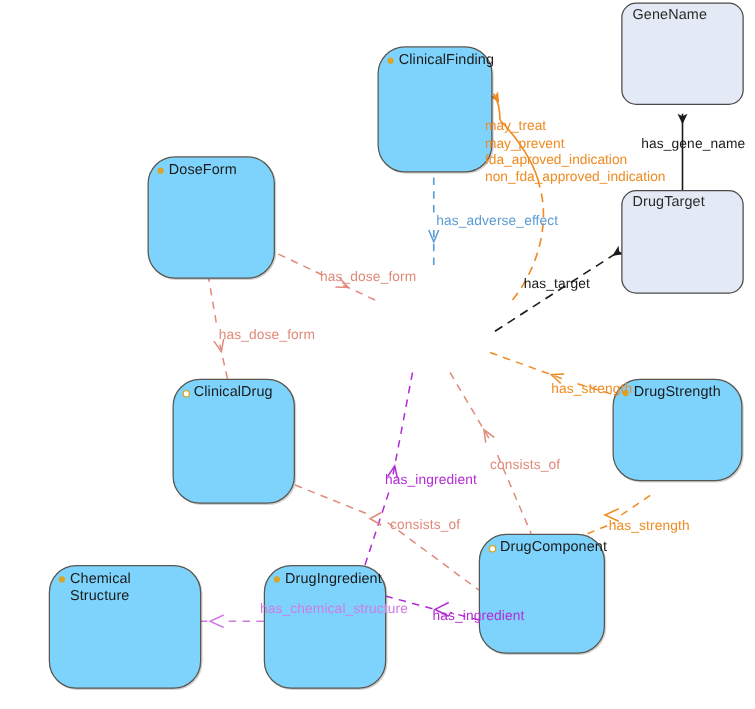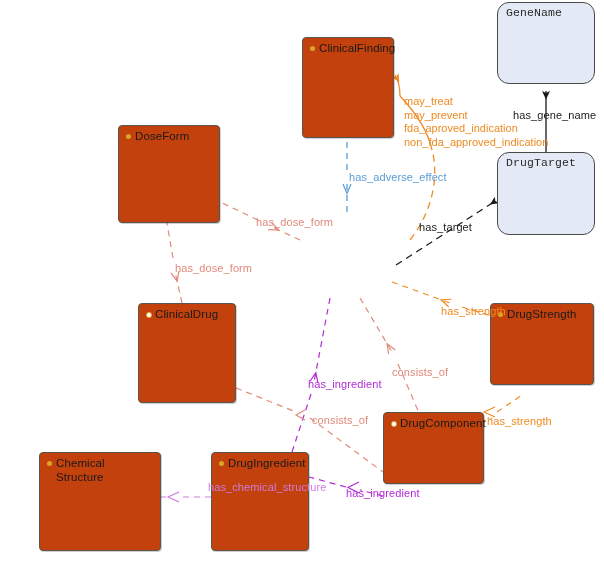--- a/index.html
+++ b/index.html
@@ -22,30 +22,29 @@
     position: absolute;
     left: 0;
     top: 0;
     width: 604px;
     height: 567px;
   }
   .node {
     position: absolute;
     box-sizing: border-box;
     border: 1.4px solid #58564f;
-    border-radius: 4px;
-    background: #c2410c;
+    border-radius: 22px;
+    background: #7dd3fc;
     box-shadow: 1px 1px 0 rgba(0,0,0,0.18);
   }
   .node.blue {
     background: #e4eaf5;
     border: 1.2px solid #4a4a4a;
     border-radius: 12px;
     box-shadow: none;
-    font-family: Liberation Mono, monospace;
   }
   .node-label {
     position: absolute;
     left: 16px;
     top: 4px;
     font-size: 11.5px;
     line-height: 13.5px;
     color: #1a1a1a;
     white-space: pre-line;
     letter-spacing: 0.1px;
@@ -82,21 +81,20 @@
   .lbl-purple   { color: #b429d6; }
   .lbl-violet   { color: #cf7ce0; }
   .lbl-blue     { color: #5b9bd5; }
   .lbl-black    { color: #1a1a1a; }
   .multi {
     position: absolute;
     font-size: 11px;
     line-height: 13.5px;
     color: #ef8b22;
     white-space: pre;
-    margin-left: 16px;
   }
 </style>
 </head>
 <body>
 
 <div id="canvas">
 
   <svg id="edge-layer" viewBox="0 0 604 567" xmlns="http://www.w3.org/2000/svg">
     <defs>
       <marker id="hollow-orange" markerWidth="13" markerHeight="13" refX="11" refY="5.5" orient="auto" markerUnits="userSpaceOnUse">
@@ -213,21 +211,21 @@
   <div class="node" style="left: 138px; top: 303px; width: 98px; height: 100px;">
     <span class="bullet hollow"></span>
     <span class="node-label">ClinicalDrug</span>
   </div>
 
   <div class="node" style="left: 490px; top: 303px; width: 104px; height: 82px;">
     <span class="bullet"></span>
     <span class="node-label">DrugStrength</span>
   </div>
 
-  <div class="node" style="left: 383px; top: 412px; width: 101px; height: 72px;">
+  <div class="node" style="left: 383px; top: 427px; width: 101px; height: 96px;">
     <span class="bullet hollow"></span>
     <span class="node-label">DrugComponent</span>
   </div>
 
   <div class="node" style="left: 211px; top: 452px; width: 98px; height: 99px;">
     <span class="bullet"></span>
     <span class="node-label">DrugIngredient</span>
   </div>
 
   <div class="node" style="left: 39px; top: 452px; width: 122px; height: 99px;">

